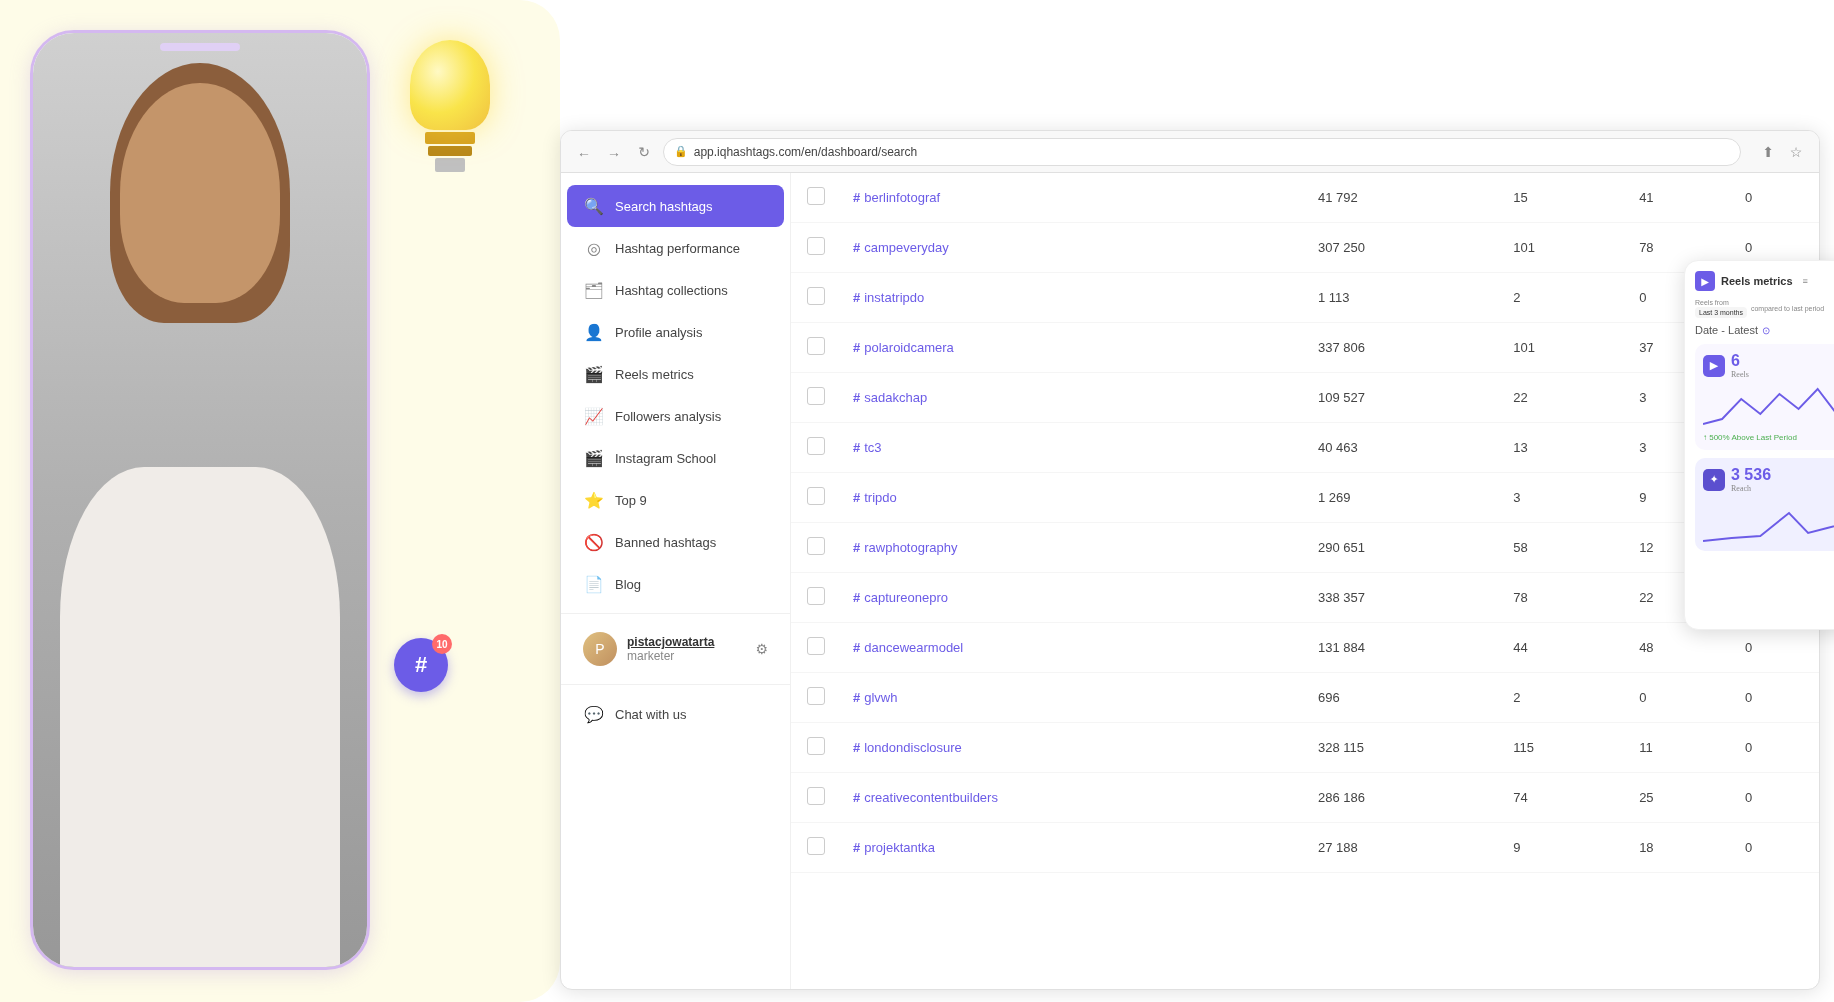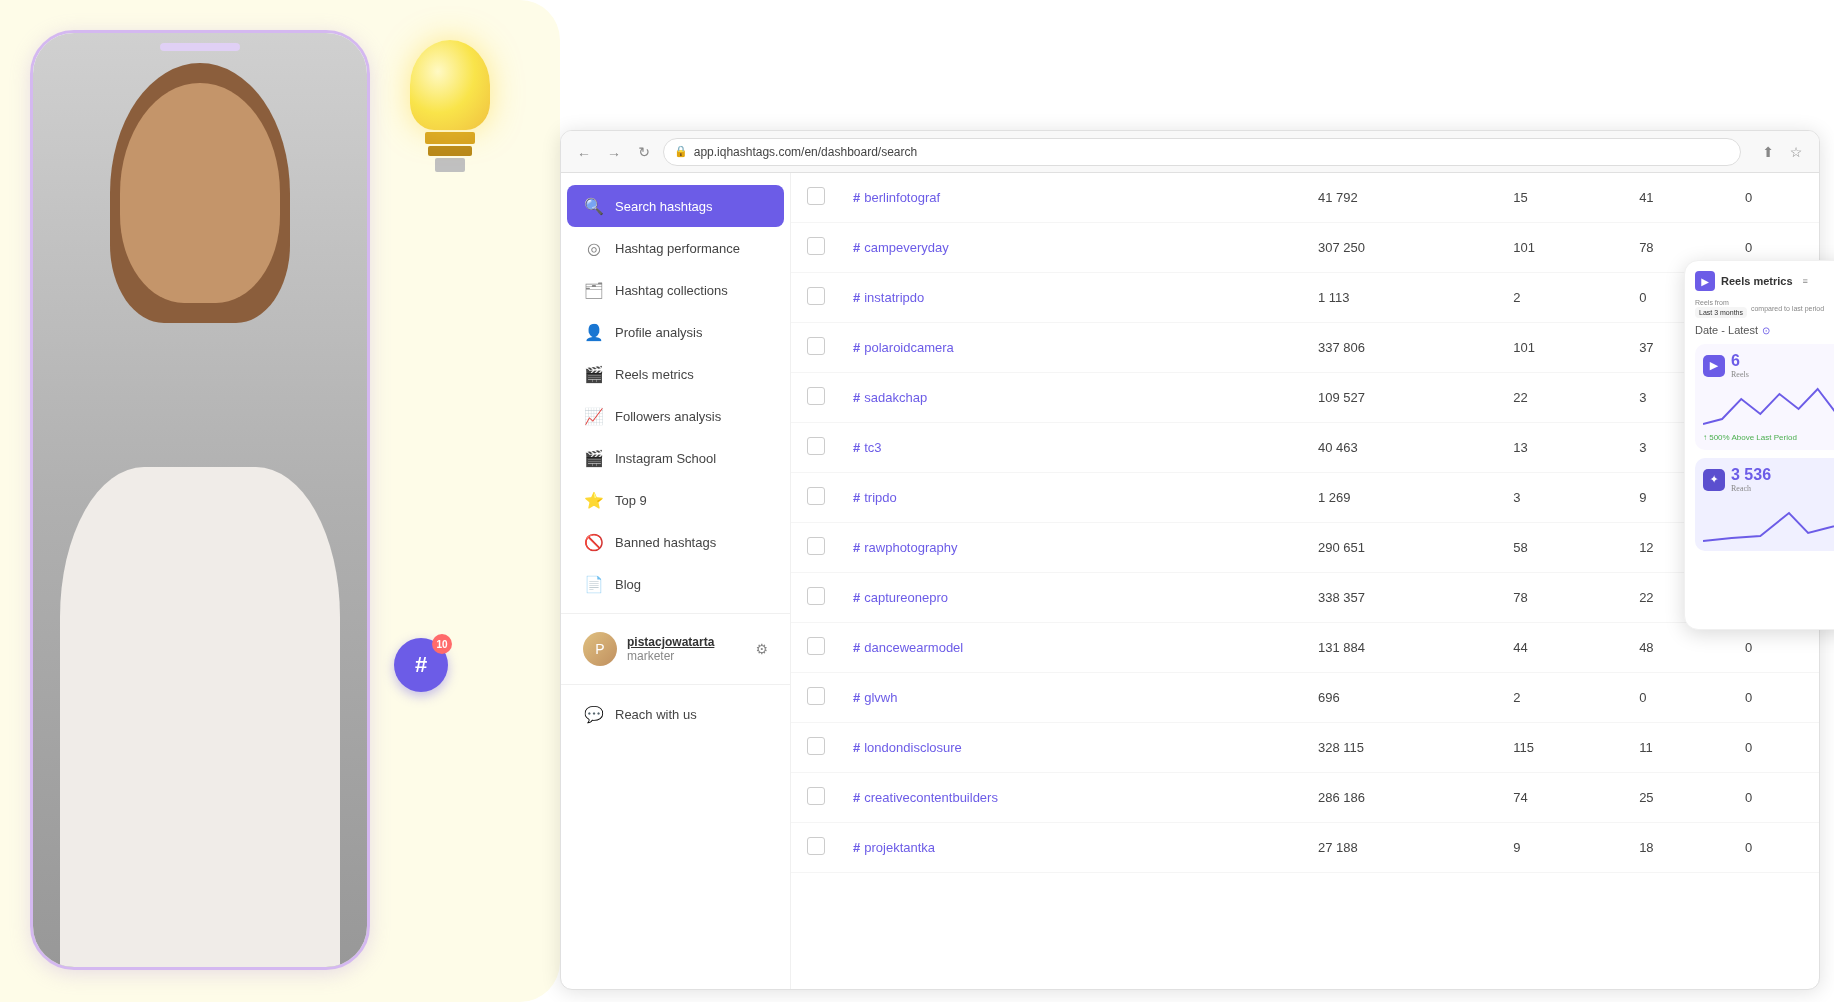--- a/index.html
+++ b/index.html
@@ -660,21 +660,21 @@
           <div class="sidebar-username">pistacjowatarta</div>
           <div class="sidebar-role">marketer</div>
         </div>
         <span class="sidebar-gear">⚙</span>
       </div>
 
       <div class="sidebar-divider"></div>
 
       <div class="sidebar-chat">
         <div class="sidebar-icon">💬</div>
-        <span class="sidebar-label">Reach with us</span>
+        <span class="sidebar-label">Chat with us</span>
       </div>
     </div>
 
     <div class="main-content">
       <div class="table-container">
         <table class="hashtag-table">
           <tbody id="table-body">
           <tr>
       <td>
         <div class="checkbox-cell"></div>

